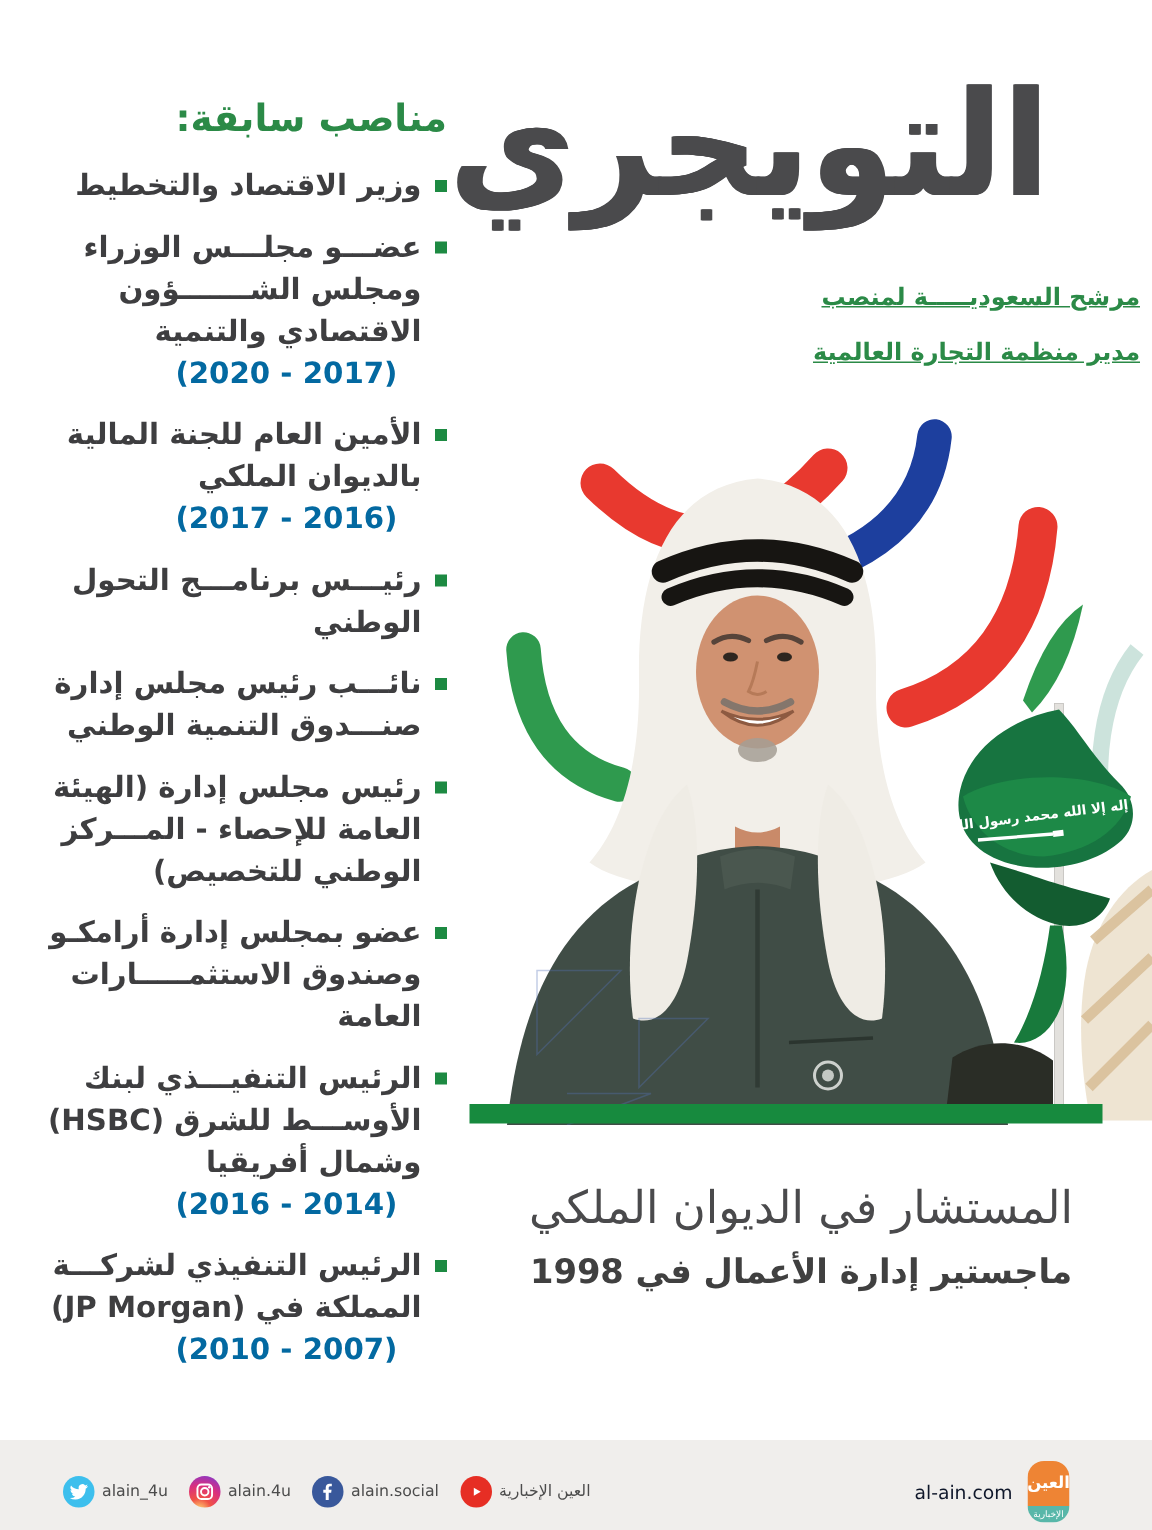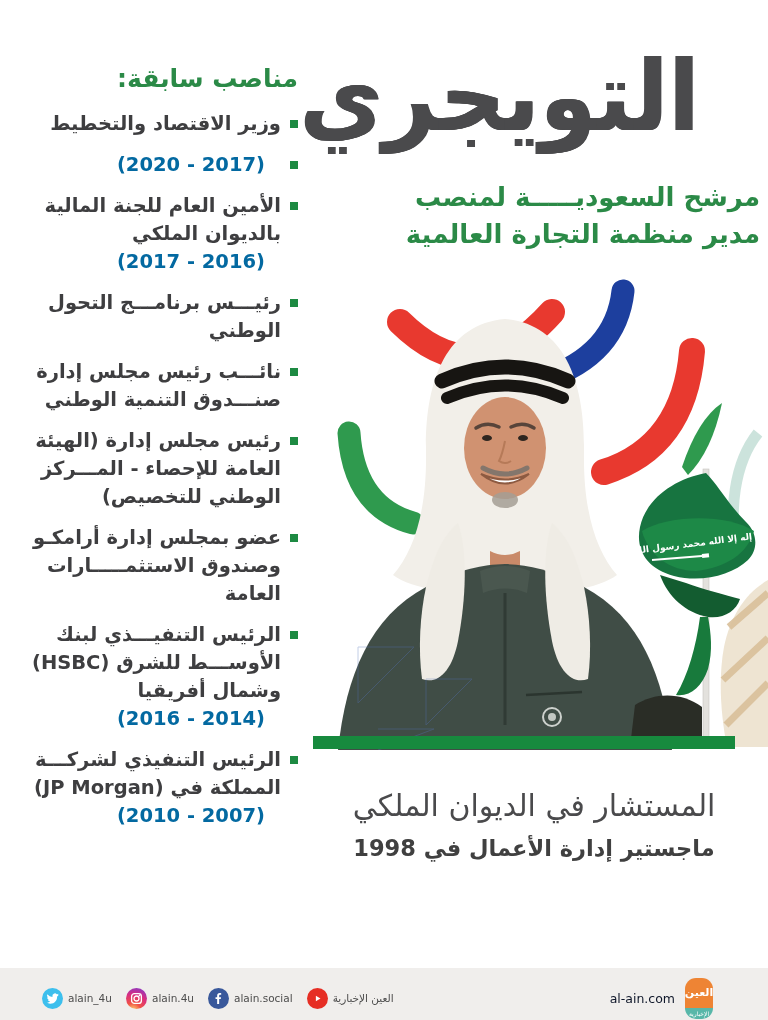--- a/index.html
+++ b/index.html
@@ -4,42 +4,42 @@
 <style>
   html,body{margin:0;padding:0;background:#fff;}
   .poster{position:relative;width:768px;height:1020px;background:#ffffff;overflow:hidden;
           font-family:"DejaVu Sans",sans-serif;}
 
   
   .title{position:absolute;top:44px;right:68px;font-size:97px;font-weight:bold;color:#4a4a4c;
          line-height:1.1;direction:rtl;transform:scaleX(.94);transform-origin:right top;
          text-shadow:.6px 0 currentColor,-.6px 0 currentColor;}
   .subtitle{position:absolute;top:179px;right:8px;width:400px;direction:rtl;text-align:right;
-            font-size:26px;font-weight:bold;color:#2b8a47;line-height:37px;}
+            font-size:16px;font-weight:bold;color:#2b8a47;line-height:37px;text-decoration:underline;}
 
   
   .positions{position:absolute;top:64px;left:10px;width:288px;direction:rtl;}
   .positions-heading{font-size:25px;font-weight:bold;color:#2b8a47;text-align:right;margin:0 0 17px 0;}
   .pos-item{position:relative;padding-right:17px;margin-bottom:13px;text-align:right;}
   .pos-item .bullet{position:absolute;right:0;top:10px;width:8px;height:8px;background:#1d8a42;}
   .pos-lines{font-size:19.5px;font-weight:bold;color:#3e3e40;line-height:28px;white-space:pre;}
   .pos-date{font-size:19.5px;font-weight:bold;color:#0369a1;line-height:28px;margin-right:16px;}
 
   
   .photo{position:absolute;left:330px;top:255px;width:438px;height:495px;}
   .green-bar{position:absolute;left:313px;top:736px;width:422px;height:13px;background:#178a3e;}
 
   
   .person-block{position:absolute;left:300px;top:786px;width:468px;text-align:center;direction:rtl;}
   .person-role{font-size:30px;color:#4a4a4c;line-height:40px;}
   .person-name{font-size:39px;font-weight:bold;color:#424244;line-height:52px;margin-top:2px;}
   .person-degree{font-size:22.5px;font-weight:bold;color:#404040;line-height:30px;margin-top:7px;}
 
   
-  .footer{position:absolute;left:0;bottom:0;width:768px;height:52px;background:#f0eeec;
+  .footer{position:absolute;left:0;bottom:0;width:768px;height:60px;background:#f0eeec;
           display:flex;align-items:center;justify-content:space-between;
           padding:8px 55px 0 42px;box-sizing:border-box;}
   .socials{display:flex;align-items:center;gap:14px;}
   .social{display:flex;align-items:center;gap:5px;}
   .social .icon{width:21px;height:21px;border-radius:50%;display:flex;align-items:center;
                 justify-content:center;flex:none;}
   .social .icon svg{display:block;}
   .social .handle{font-size:10.5px;color:#4c4c4c;}
   .brand{display:flex;align-items:center;gap:10px;}
   .website{font-size:12.5px;color:#0f172a;}
@@ -62,20 +62,23 @@
 
   <div class="positions">
     <div class="positions-heading">مناصب سابقة:</div>
     <div>
         <div class="pos-item">
           <span class="bullet"></span>
           <div class="pos-lines">وزير الاقتصاد والتخطيط</div>
         </div>
         <div class="pos-item">
           <span class="bullet"></span>
+          <div class="pos-lines">عضـــو مجلـــس الوزراء
+ومجلس الشـــــــؤون
+الاقتصادي والتنمية</div>
           <div class="pos-date">(2017 - 2020)</div>
         </div>
         <div class="pos-item">
           <span class="bullet"></span>
           <div class="pos-lines">الأمين العام للجنة المالية
 بالديوان الملكي</div>
           <div class="pos-date">(2016 - 2017)</div>
         </div>
         <div class="pos-item">
           <span class="bullet"></span>

